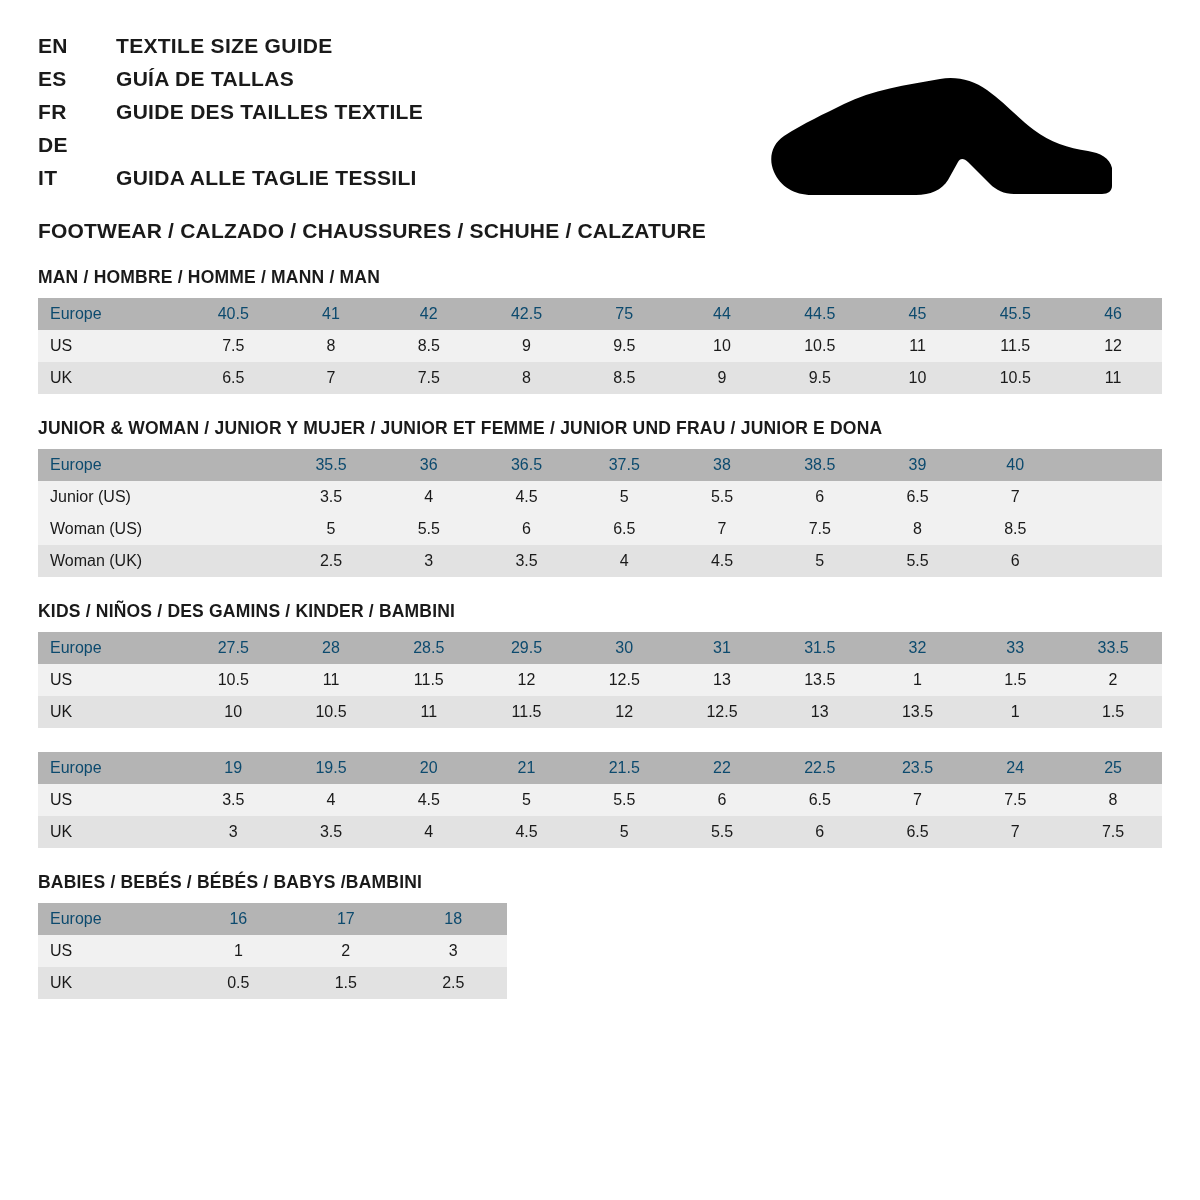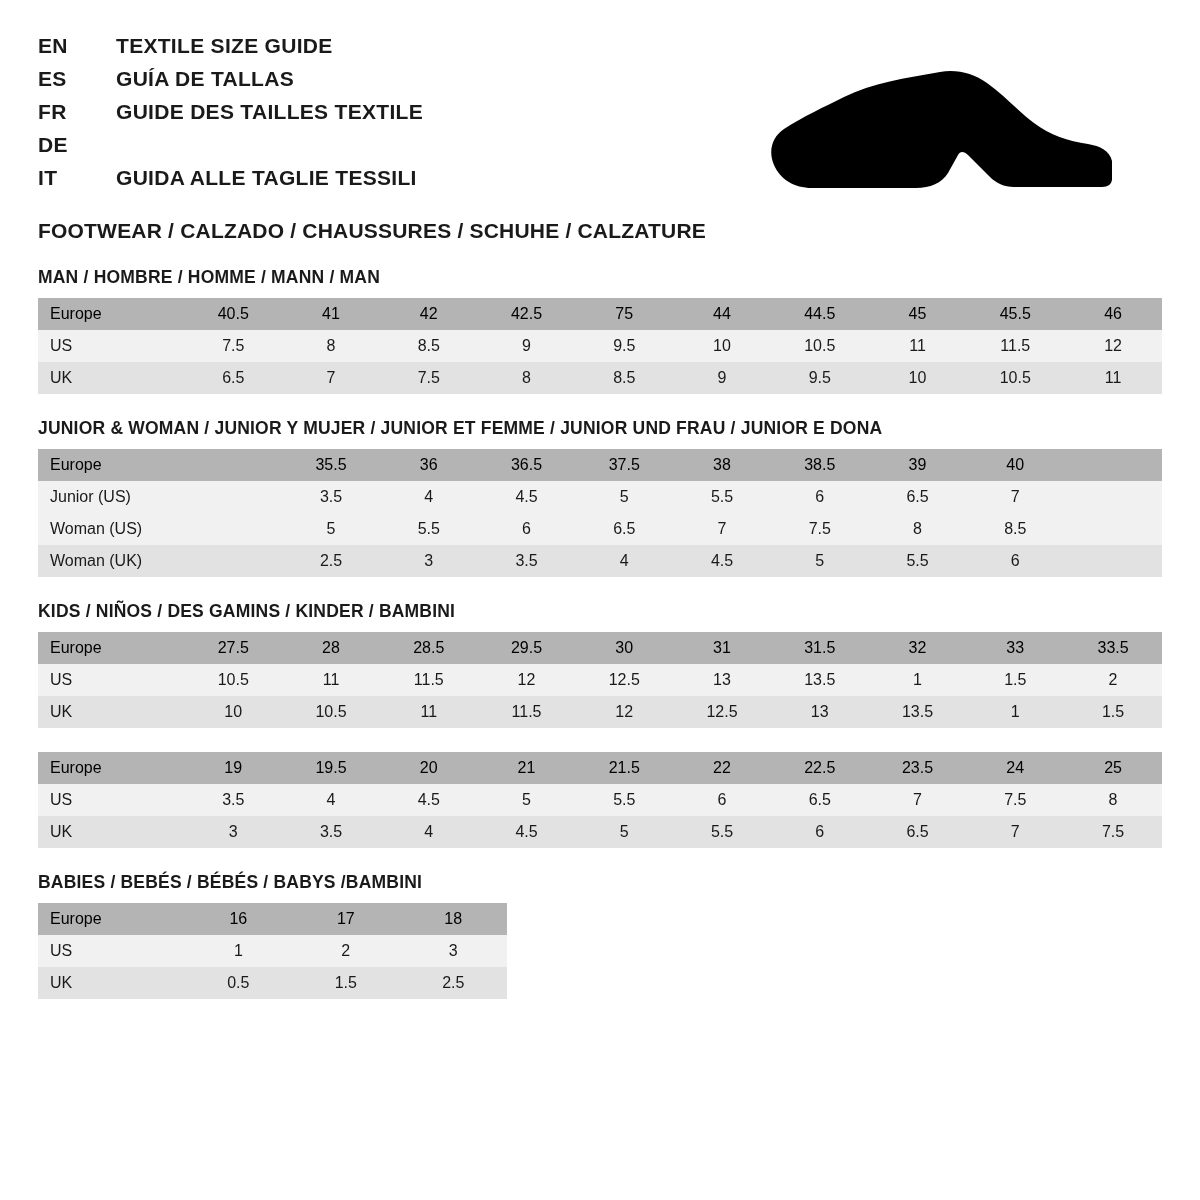--- a/index.html
+++ b/index.html
@@ -18,21 +18,21 @@
     position: relative;
     width: 1200px;
     height: 1200px;
     box-sizing: border-box;
     padding: 34px 38px 0 38px;
   }
 
   
   .header {
     display: flex;
-    align-items: center;
+    align-items: flex-end;
     justify-content: space-between;
     gap: 7px;
   }
   .lang-list {
     display: block;
   }
   .lang-row {
     display: flex;
     align-items: baseline;
     height: 33px;
@@ -77,21 +77,21 @@
   table {
     border-collapse: collapse;
     table-layout: fixed;
     font-size: 16px;
   }
   table.full { width: 1124px; }
   table.small { width: 469px; }
 
   tr.head td {
     background: #b4b4b4;
-    color: #000000;
+    color: #0c4a6e;
     font-weight: normal;
   }
   tr.odd td { background: #f1f1f1; }
   tr.even td { background: #e2e2e2; }
 
   td {
     height: 32px;
     padding: 0;
     text-align: center;
     vertical-align: middle;

